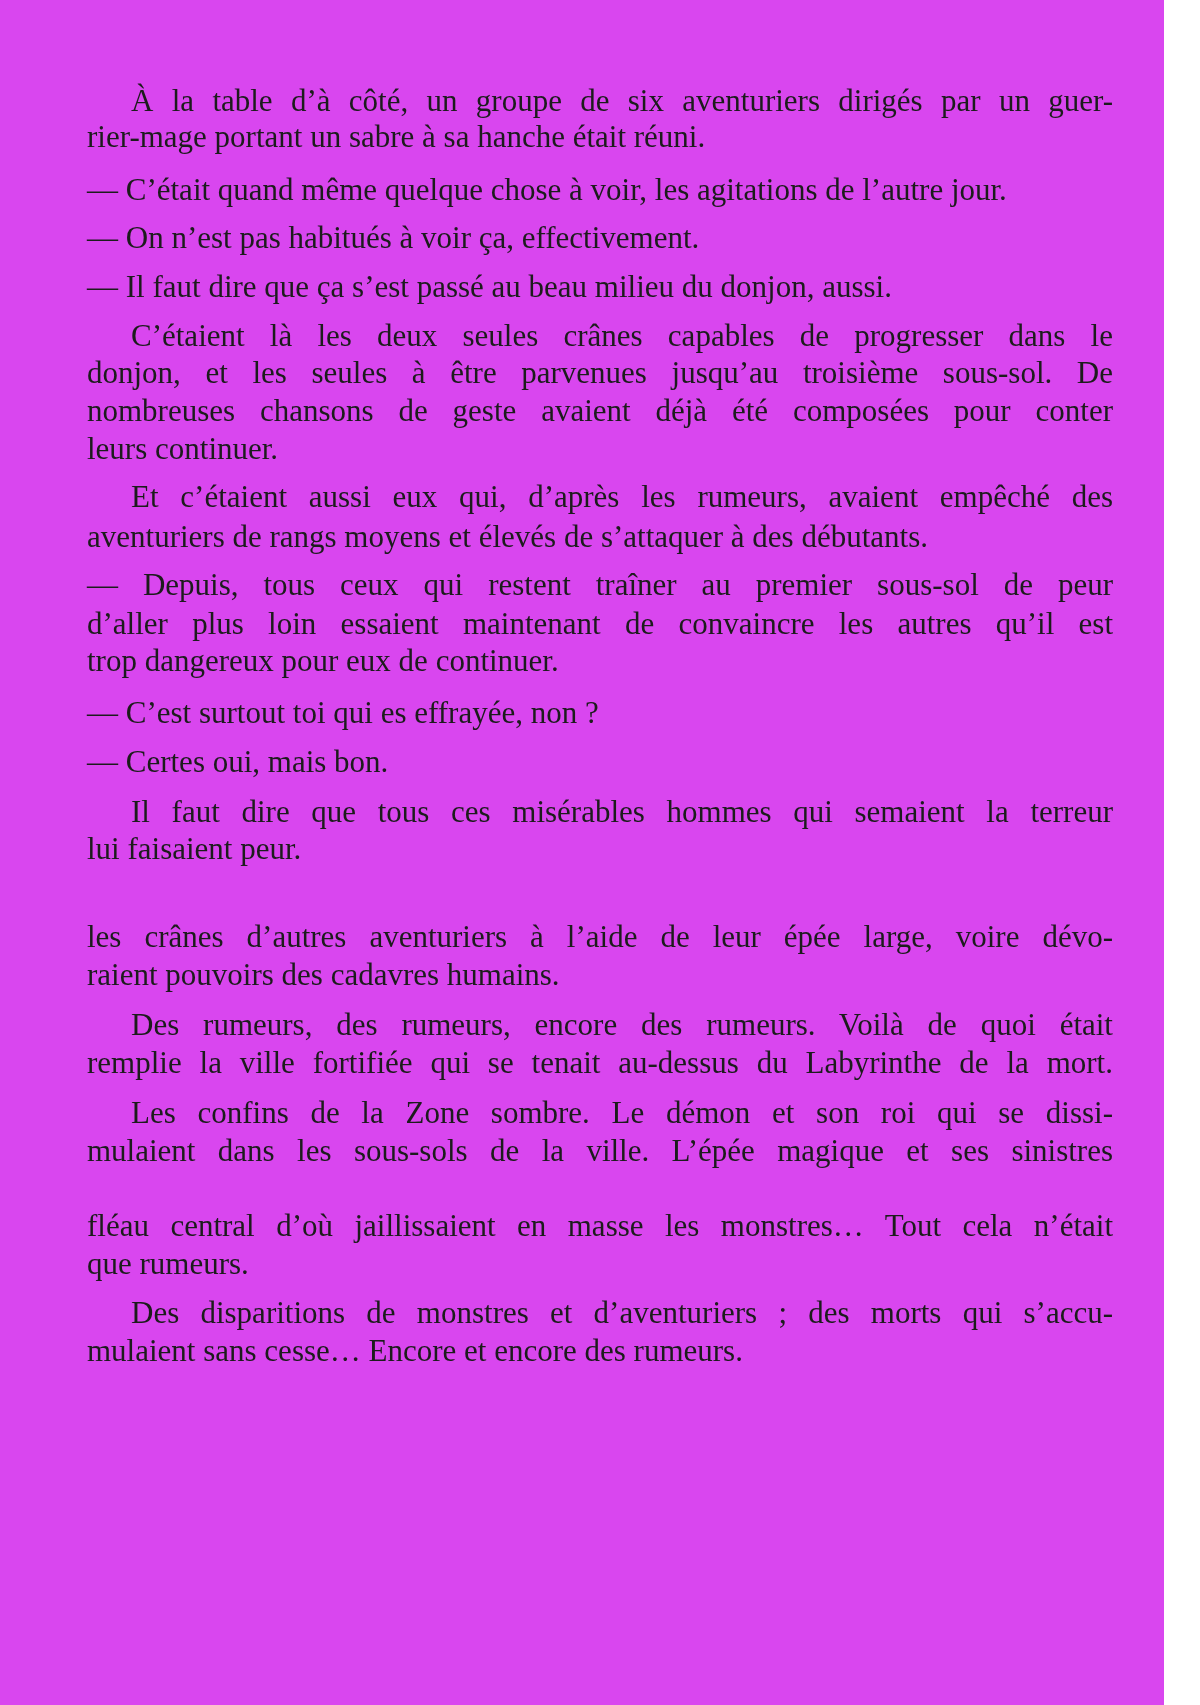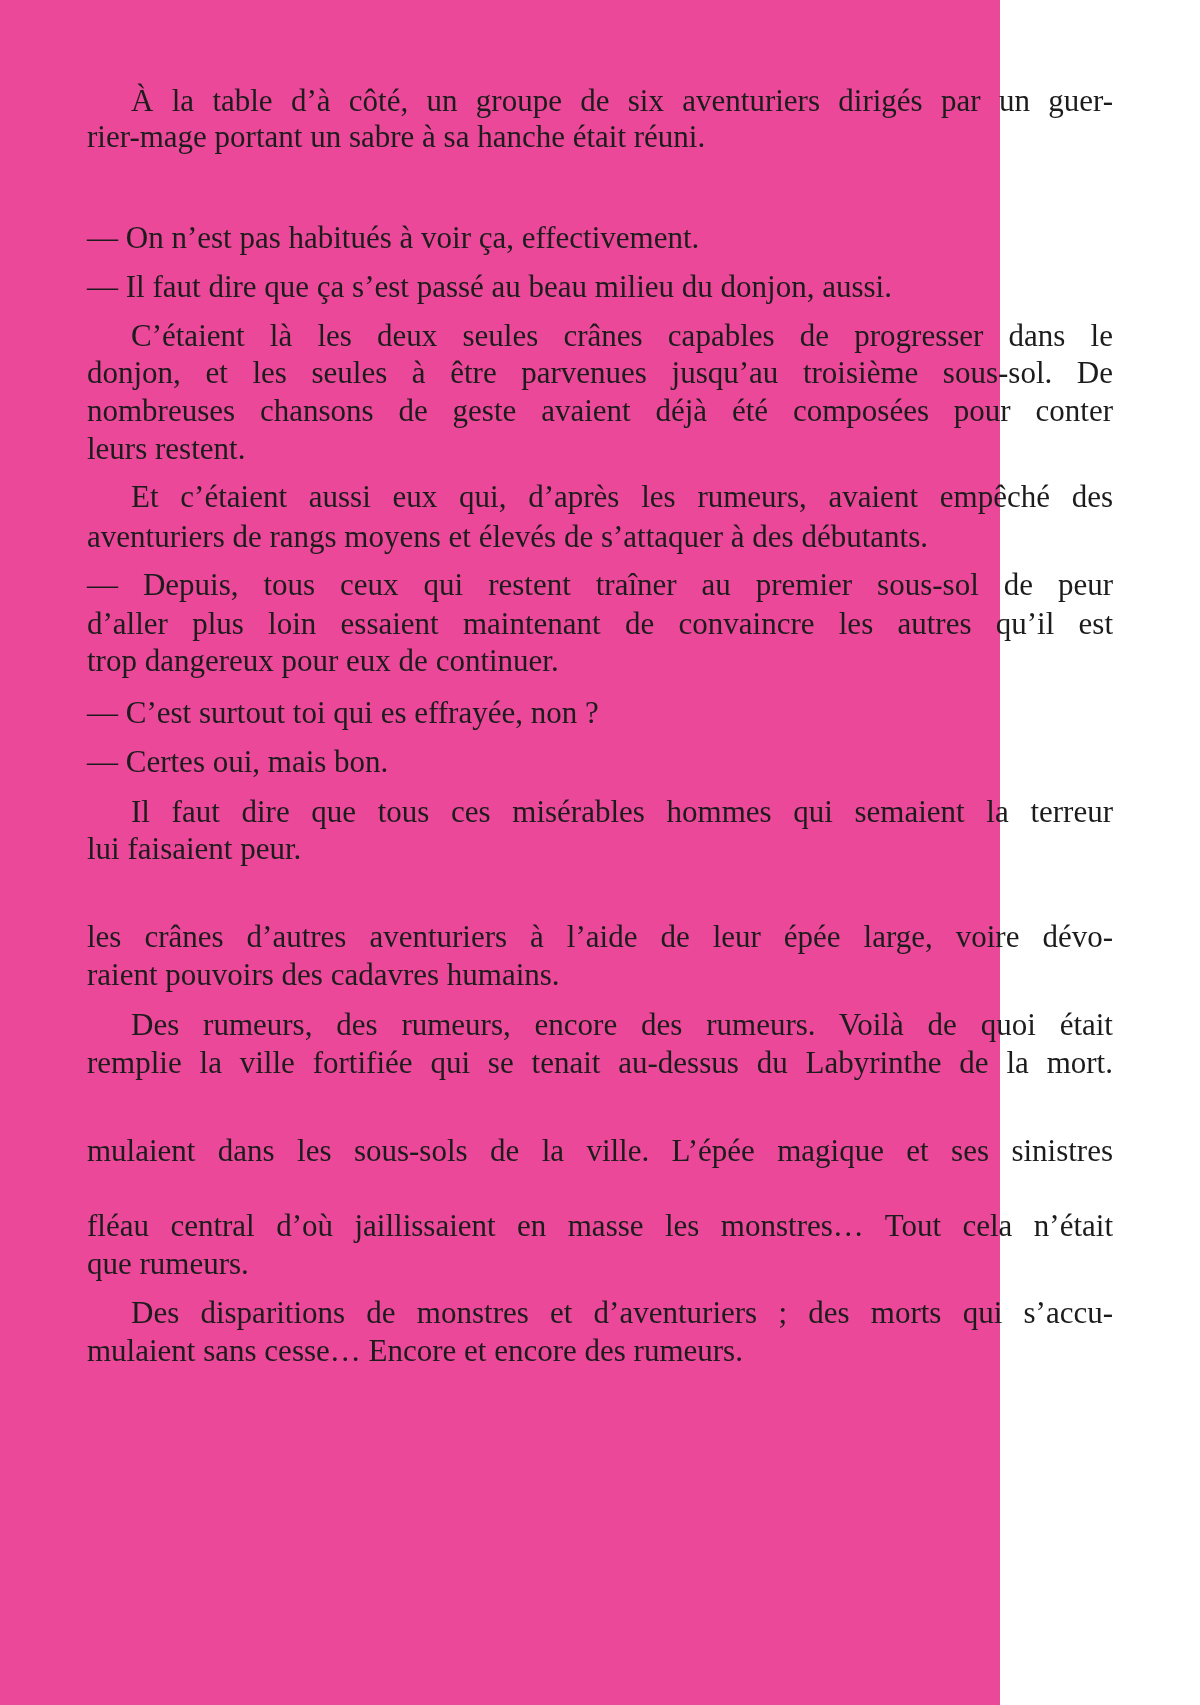--- a/index.html
+++ b/index.html
@@ -1,17 +1,17 @@
 <!DOCTYPE html>
 <html><head>
 <meta charset="utf-8">
 <style>
   html, body { margin: 0; padding: 0; background: #ffffff; }
   body { width: 1200px; height: 1705px; position: relative; overflow: hidden; }
-  .page { position: absolute; left: 0; top: 0; width: 1000px; height: 1705px; background: #ec4899; }
+  .page { position: absolute; left: 0; top: 0; width: 1164px; height: 1705px; background: #d946ef; }
   .line {
     position: absolute;
     left: 87px;
     width: 1026px;
     height: 38px;
     line-height: 38px;
     font-family: "Liberation Serif", "DejaVu Serif", serif;
     font-size: 31px;
     color: #1c1c1c;
     white-space: nowrap;
@@ -23,47 +23,49 @@
   .line.last { text-align-last: left; }
 </style>
 </head>
 <body>
 
 <div class="page">
 
   <div class="line indent" style="top:82px">À la table d’à côté, un groupe de six aventuriers dirigés par un guer-</div>
   <div class="line last" style="top:118px">rier-mage portant un sabre à sa hanche était réuni.</div>
 
+  <div class="line last" style="top:171px">— C’était quand même quelque chose à voir, les agitations de l’autre jour.</div>
   <div class="line last" style="top:219px">— On n’est pas habitués à voir ça, effectivement.</div>
   <div class="line last" style="top:268px">— Il faut dire que ça s’est passé au beau milieu du donjon, aussi.</div>
 
   <div class="line indent" style="top:317px">C’étaient là les deux seules crânes capables de progresser dans le</div>
   <div class="line" style="top:354px">donjon, et les seules à être parvenues jusqu’au troisième sous-sol. De</div>
   <div class="line" style="top:392px">nombreuses chansons de geste avaient déjà été composées pour conter</div>
-  <div class="line last" style="top:430px">leurs restent.</div>
+  <div class="line last" style="top:430px">leurs continuer.</div>
 
   <div class="line indent" style="top:478px">Et c’étaient aussi eux qui, d’après les rumeurs, avaient empêché des</div>
   <div class="line" style="top:566px">— Depuis, tous ceux qui restent traîner au premier sous-sol de peur</div>
 
   <div class="line last" style="top:518px">aventuriers de rangs moyens et élevés de s’attaquer à des débutants.</div>
   <div class="line" style="top:605px">d’aller plus loin essaient maintenant de convaincre les autres qu’il est</div>
   <div class="line last" style="top:642px">trop dangereux pour eux de continuer.</div>
 
   <div class="line last" style="top:694px">— C’est surtout toi qui es effrayée, non ?</div>
   <div class="line last" style="top:743px">— Certes oui, mais bon.</div>
 
   <div class="line indent" style="top:793px">Il faut dire que tous ces misérables hommes qui semaient la terreur</div>
   <div class="line last" style="top:830px">lui faisaient peur.</div>
 
   <div class="line" style="top:918px">les crânes d’autres aventuriers à l’aide de leur épée large, voire dévo-</div>
   <div class="line last" style="top:956px">raient pouvoirs des cadavres humains.</div>
 
   <div class="line indent" style="top:1006px">Des rumeurs, des rumeurs, encore des rumeurs. Voilà de quoi était</div>
   <div class="line" style="top:1044px">remplie la ville fortifiée qui se tenait au-dessus du Labyrinthe de la mort.</div>
 
+  <div class="line indent" style="top:1094px">Les confins de la Zone sombre. Le démon et son roi qui se dissi-</div>
   <div class="line" style="top:1132px">mulaient dans les sous-sols de la ville. L’épée magique et ses sinistres</div>
   <div class="line" style="top:1207px">fléau central d’où jaillissaient en masse les monstres… Tout cela n’était</div>
   <div class="line last" style="top:1245px">que rumeurs.</div>
 
   <div class="line indent" style="top:1294px">Des disparitions de monstres et d’aventuriers ; des morts qui s’accu-</div>
   <div class="line last" style="top:1332px">mulaient sans cesse… Encore et encore des rumeurs.</div>
 
 </div>
 
 </body></html>

